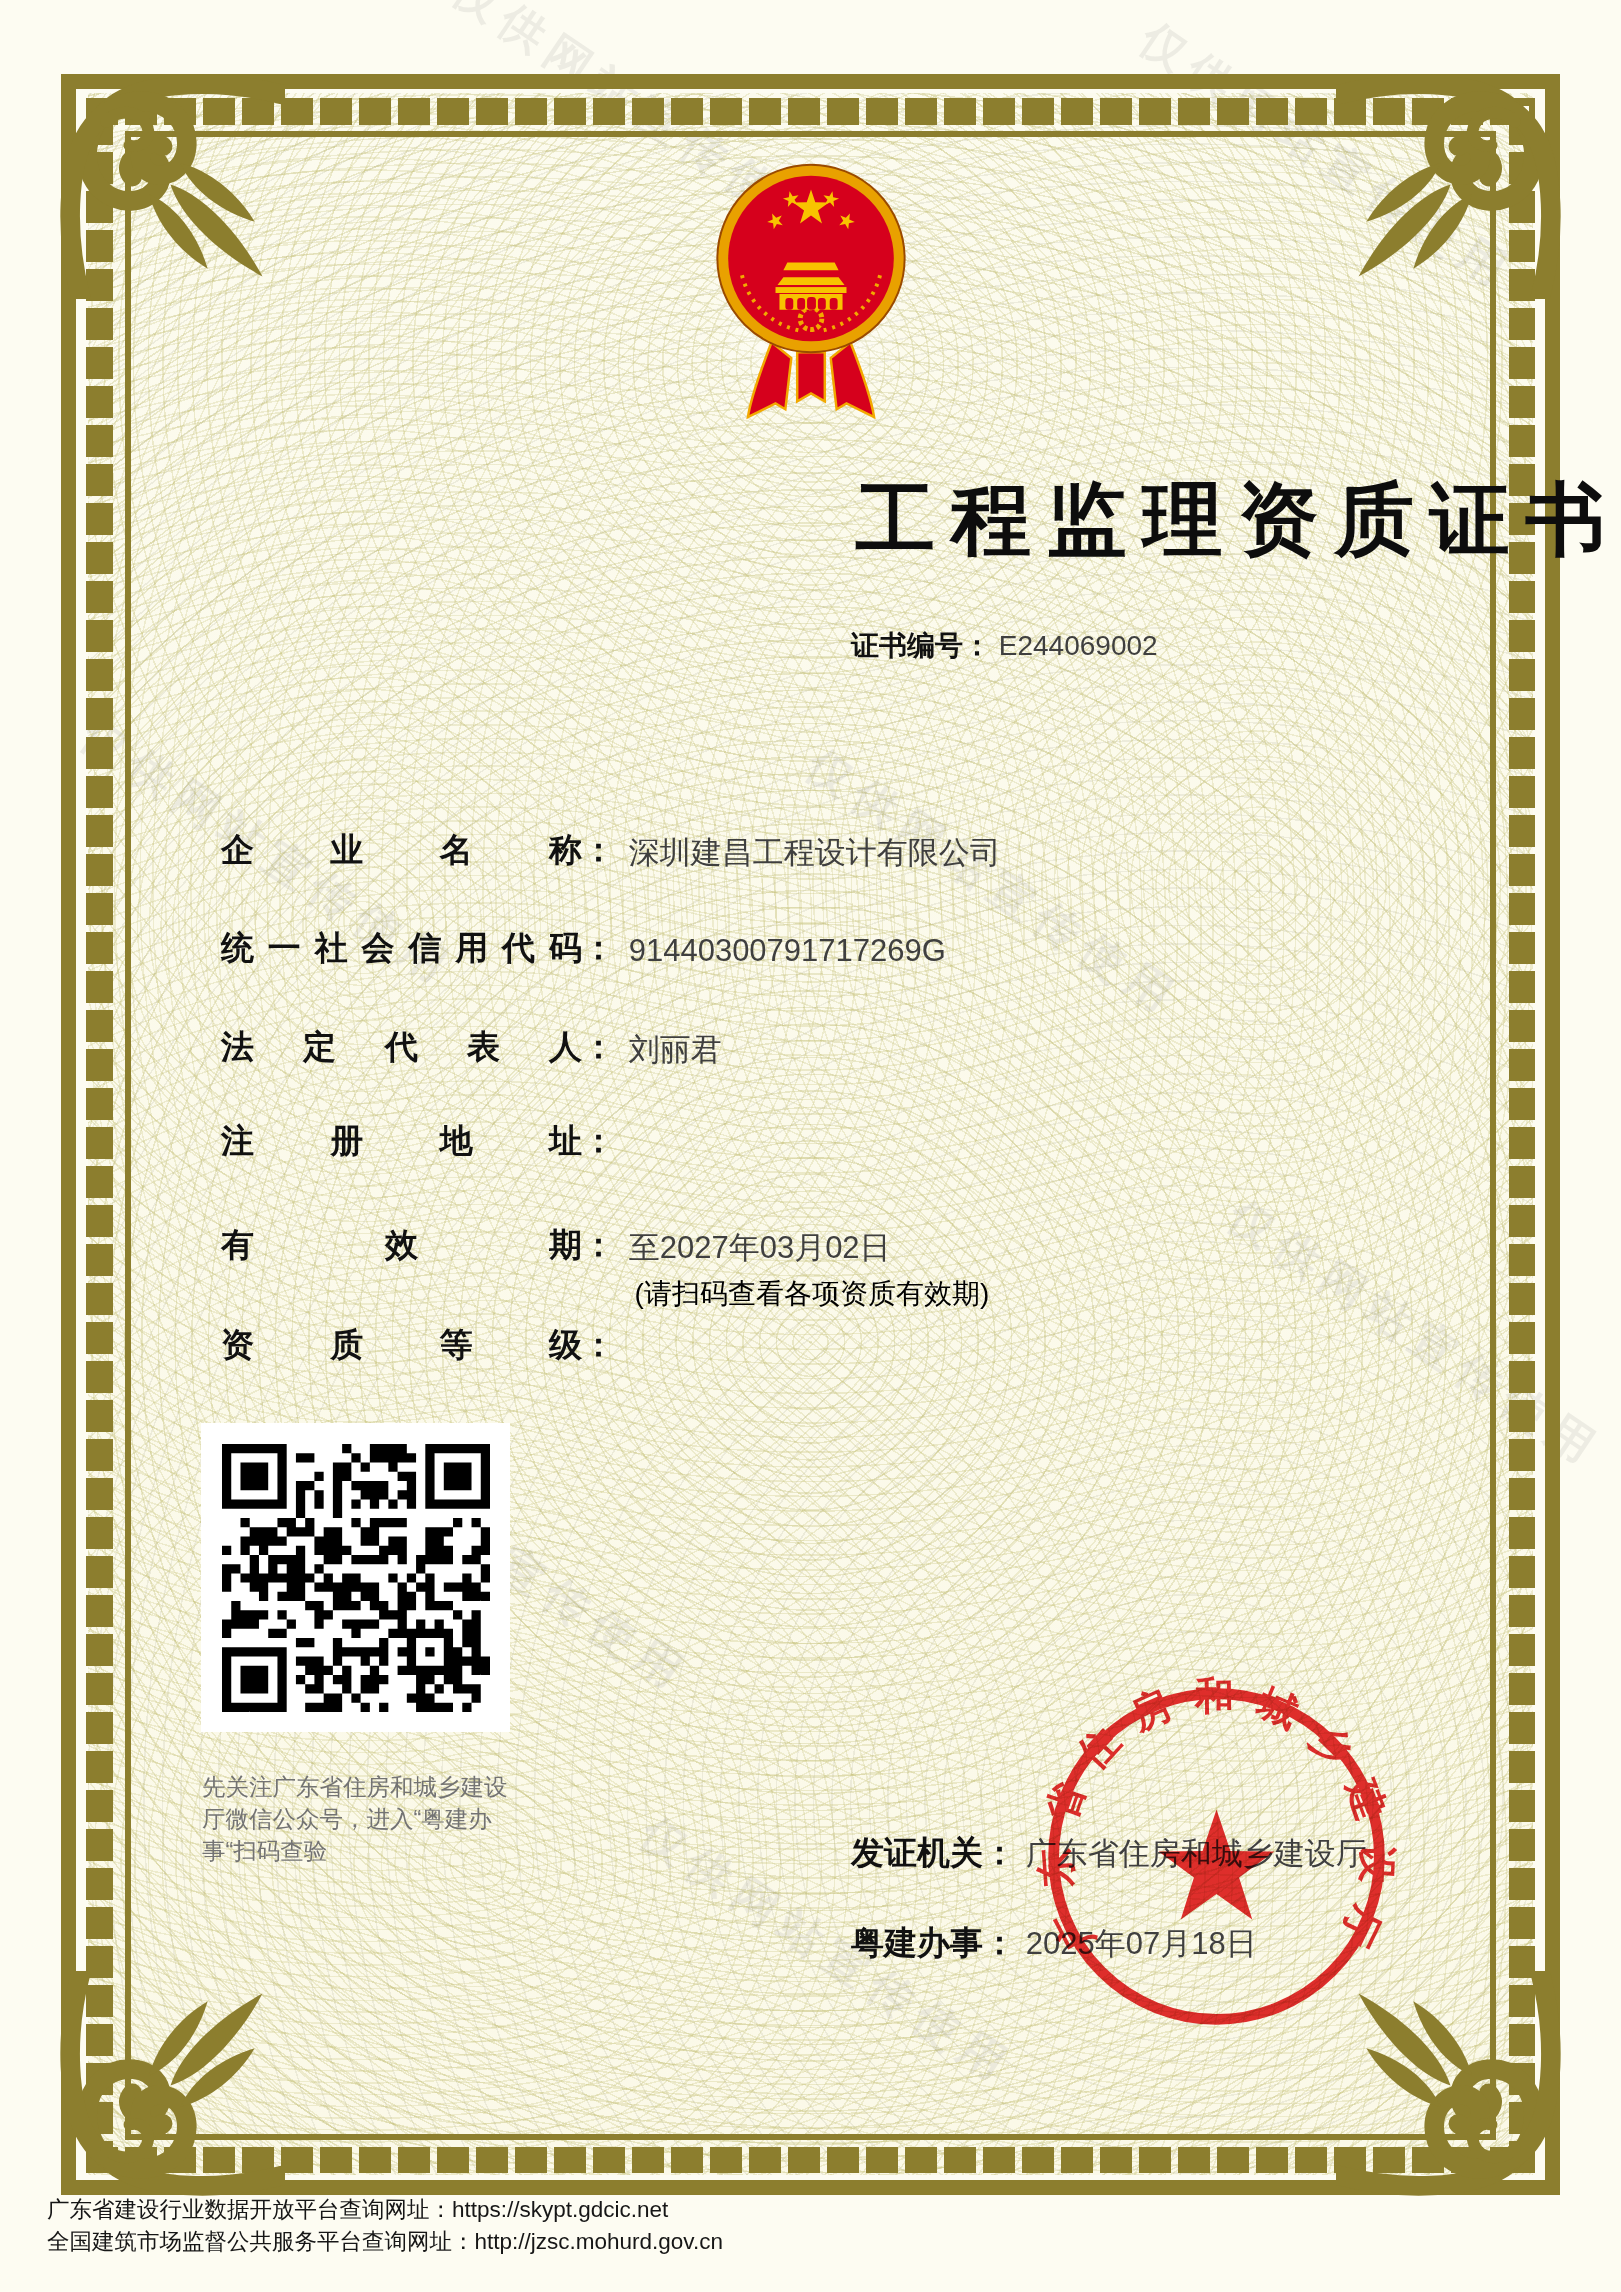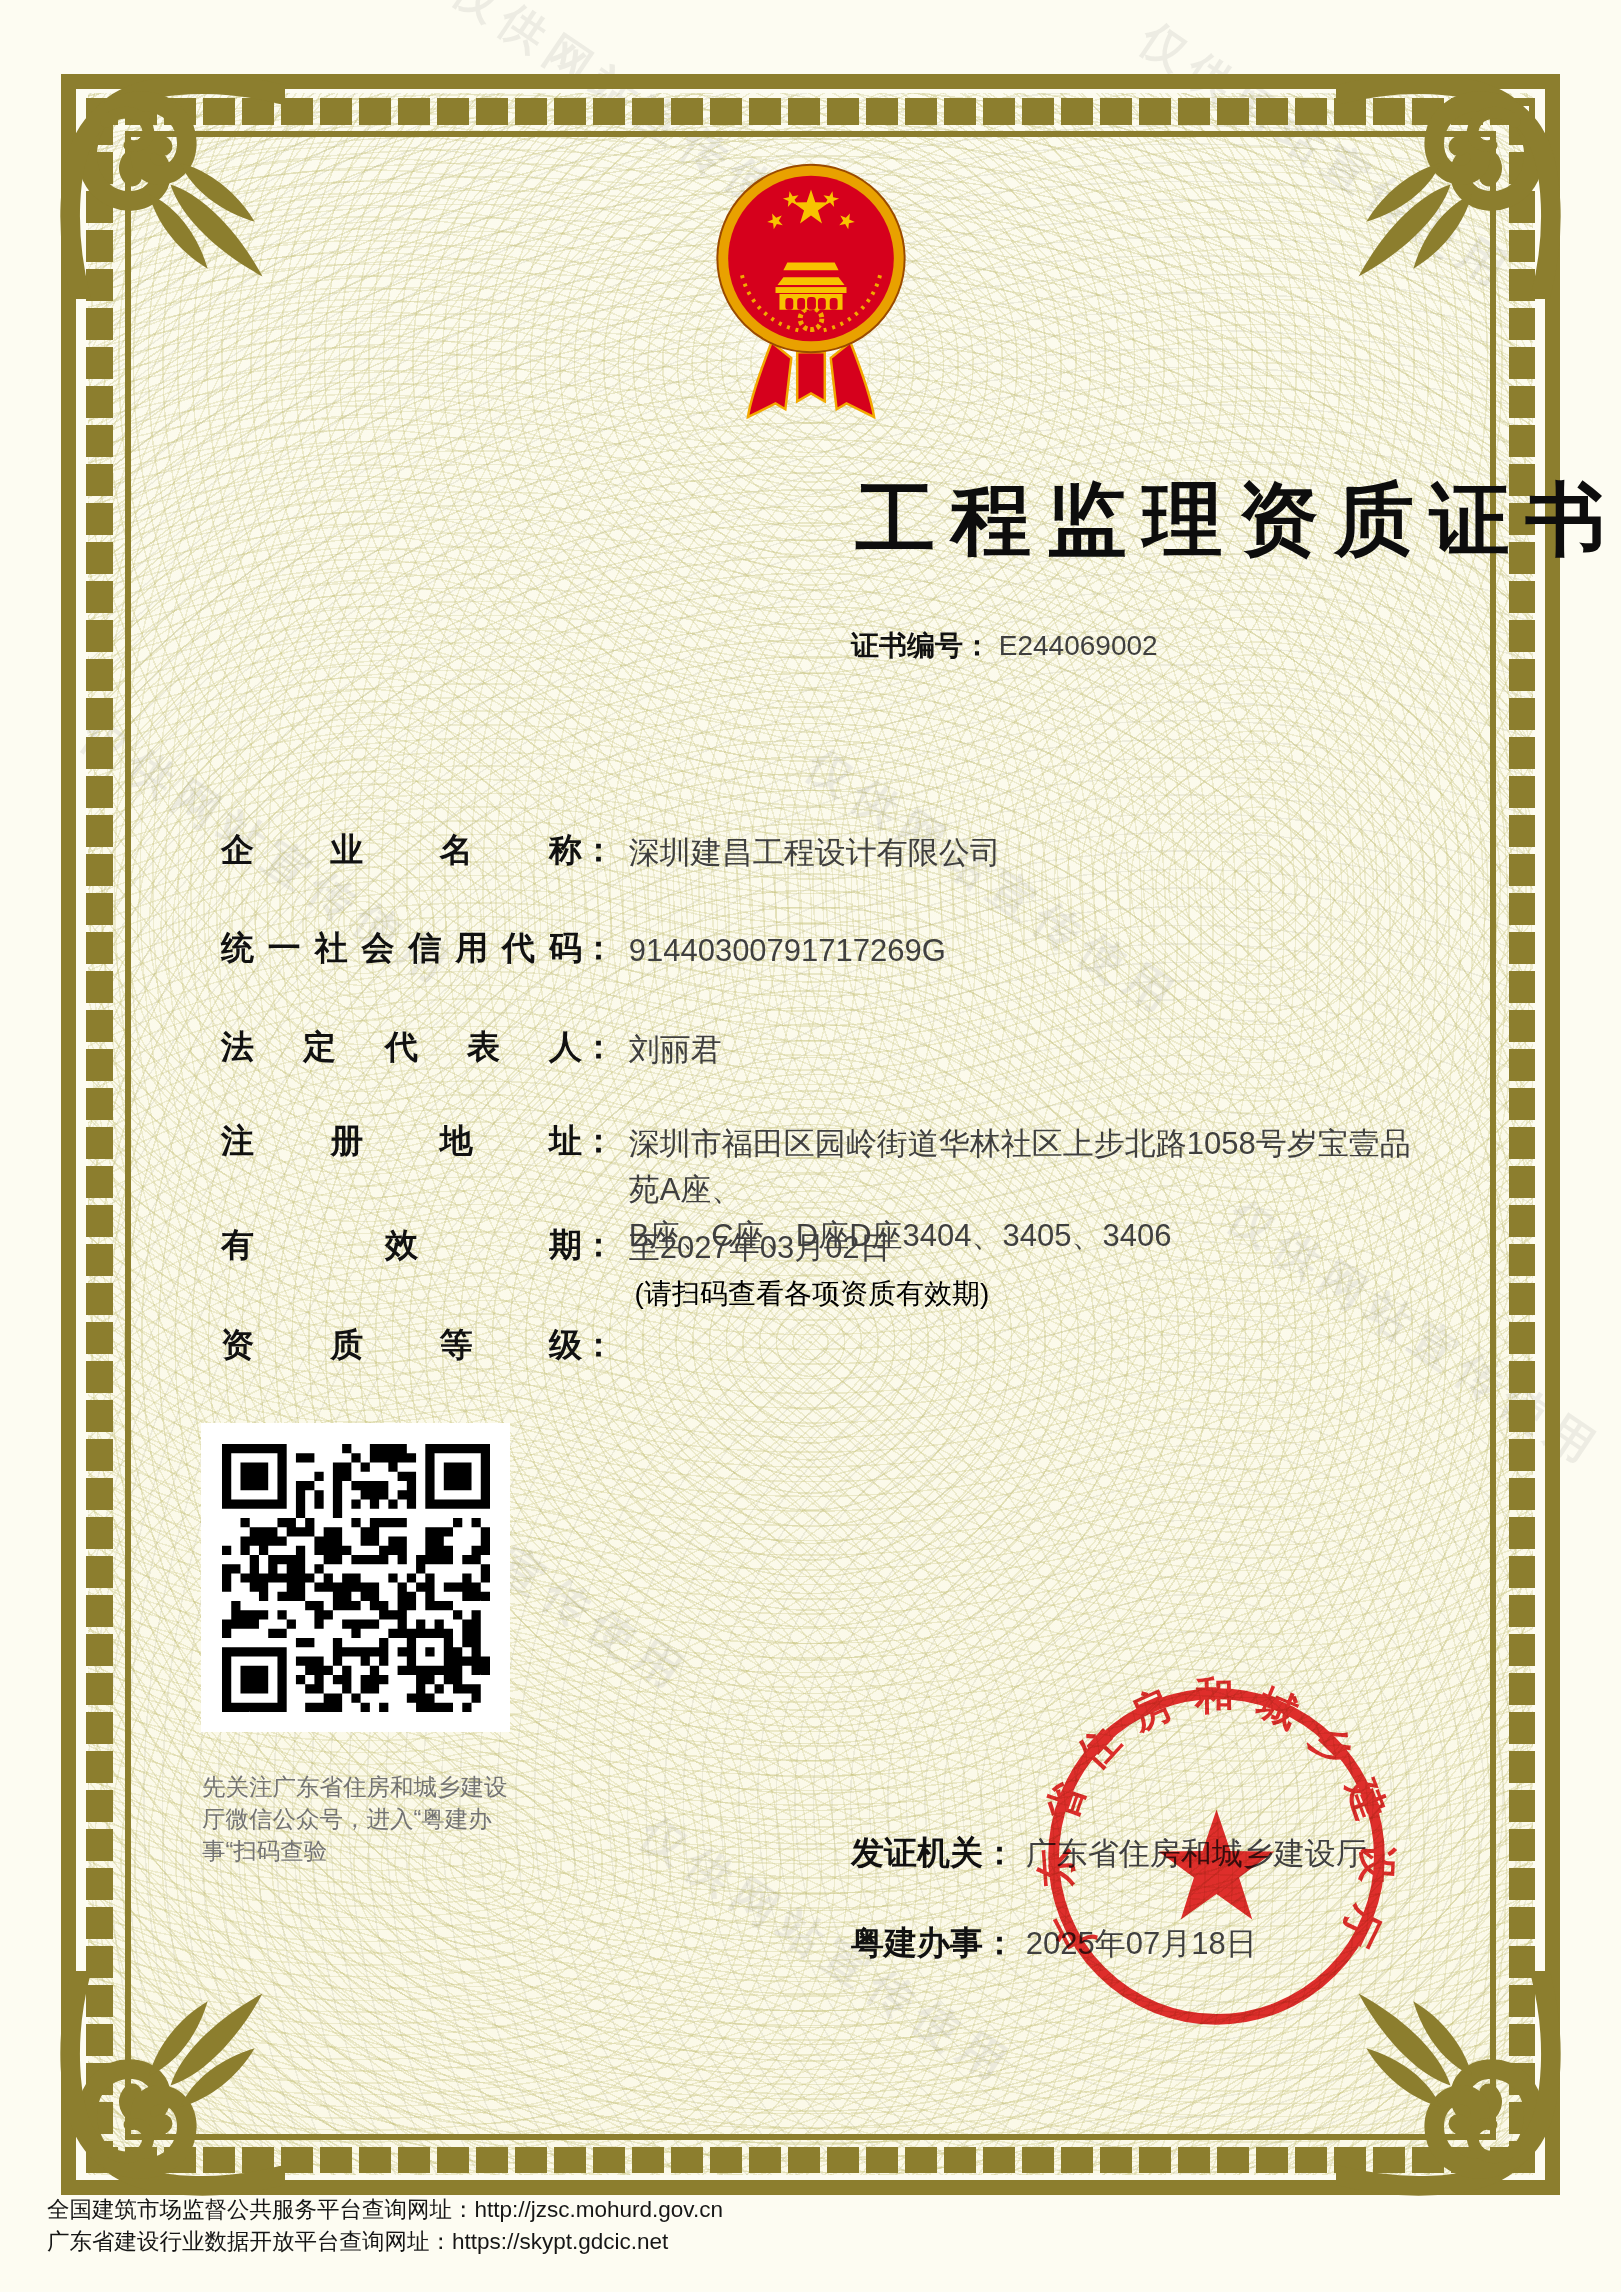--- a/index.html
+++ b/index.html
@@ -188,24 +188,20 @@
   </div>
 
   <div class="field" style="top:1119px">
     <span class="flabel">
         <span>注</span>
         <span>册</span>
         <span>地</span>
         <span>址</span>
       </span>
       <span class="colon">：</span>
-    <span class="fvalue">
-      <div>深圳市福田区园岭街道华林社区上步北路1058号岁宝壹品苑A座、</div>
-      <div>B座、C座、D座D座3404、3405、3406</div>
-    </span>
   </div>
 
   <div class="field" style="top:1223px">
     <span class="flabel">
         <span>有</span>
         <span>效</span>
         <span>期</span>
       </span>
       <span class="colon">：</span>
     <span class="fvalue">
@@ -244,18 +240,18 @@
       <path id="sealArc" d="M -122.9 86 A 150 150 0 1 1 122.9 86" fill="none"></path>
     </defs>
     <circle cx="0" cy="0" r="166" fill="none" stroke="#e01f1f" stroke-width="11"></circle>
     <use href="#st" transform="translate(0,14) scale(6.2)" fill="#e01f1f"></use>
     <text fill="#e01f1f" font-size="40" font-weight="700" font-family="Liberation Sans, DejaVu Sans, sans-serif">
       <textPath href="#sealArc" startOffset="0" textLength="650" lengthAdjust="spacing">广东省住房和城乡建设厅</textPath>
     </text>
   </svg>
 
   <div class="footer">
+    <div>广东省建设行业数据开放平台查询网址：https://skypt.gdcic.net</div>
     <div>全国建筑市场监督公共服务平台查询网址：http://jzsc.mohurd.gov.cn</div>
-    <div>广东省建设行业数据开放平台查询网址：https://skypt.gdcic.net</div>
   </div>
 
 </div>
 
 
 </body></html>

